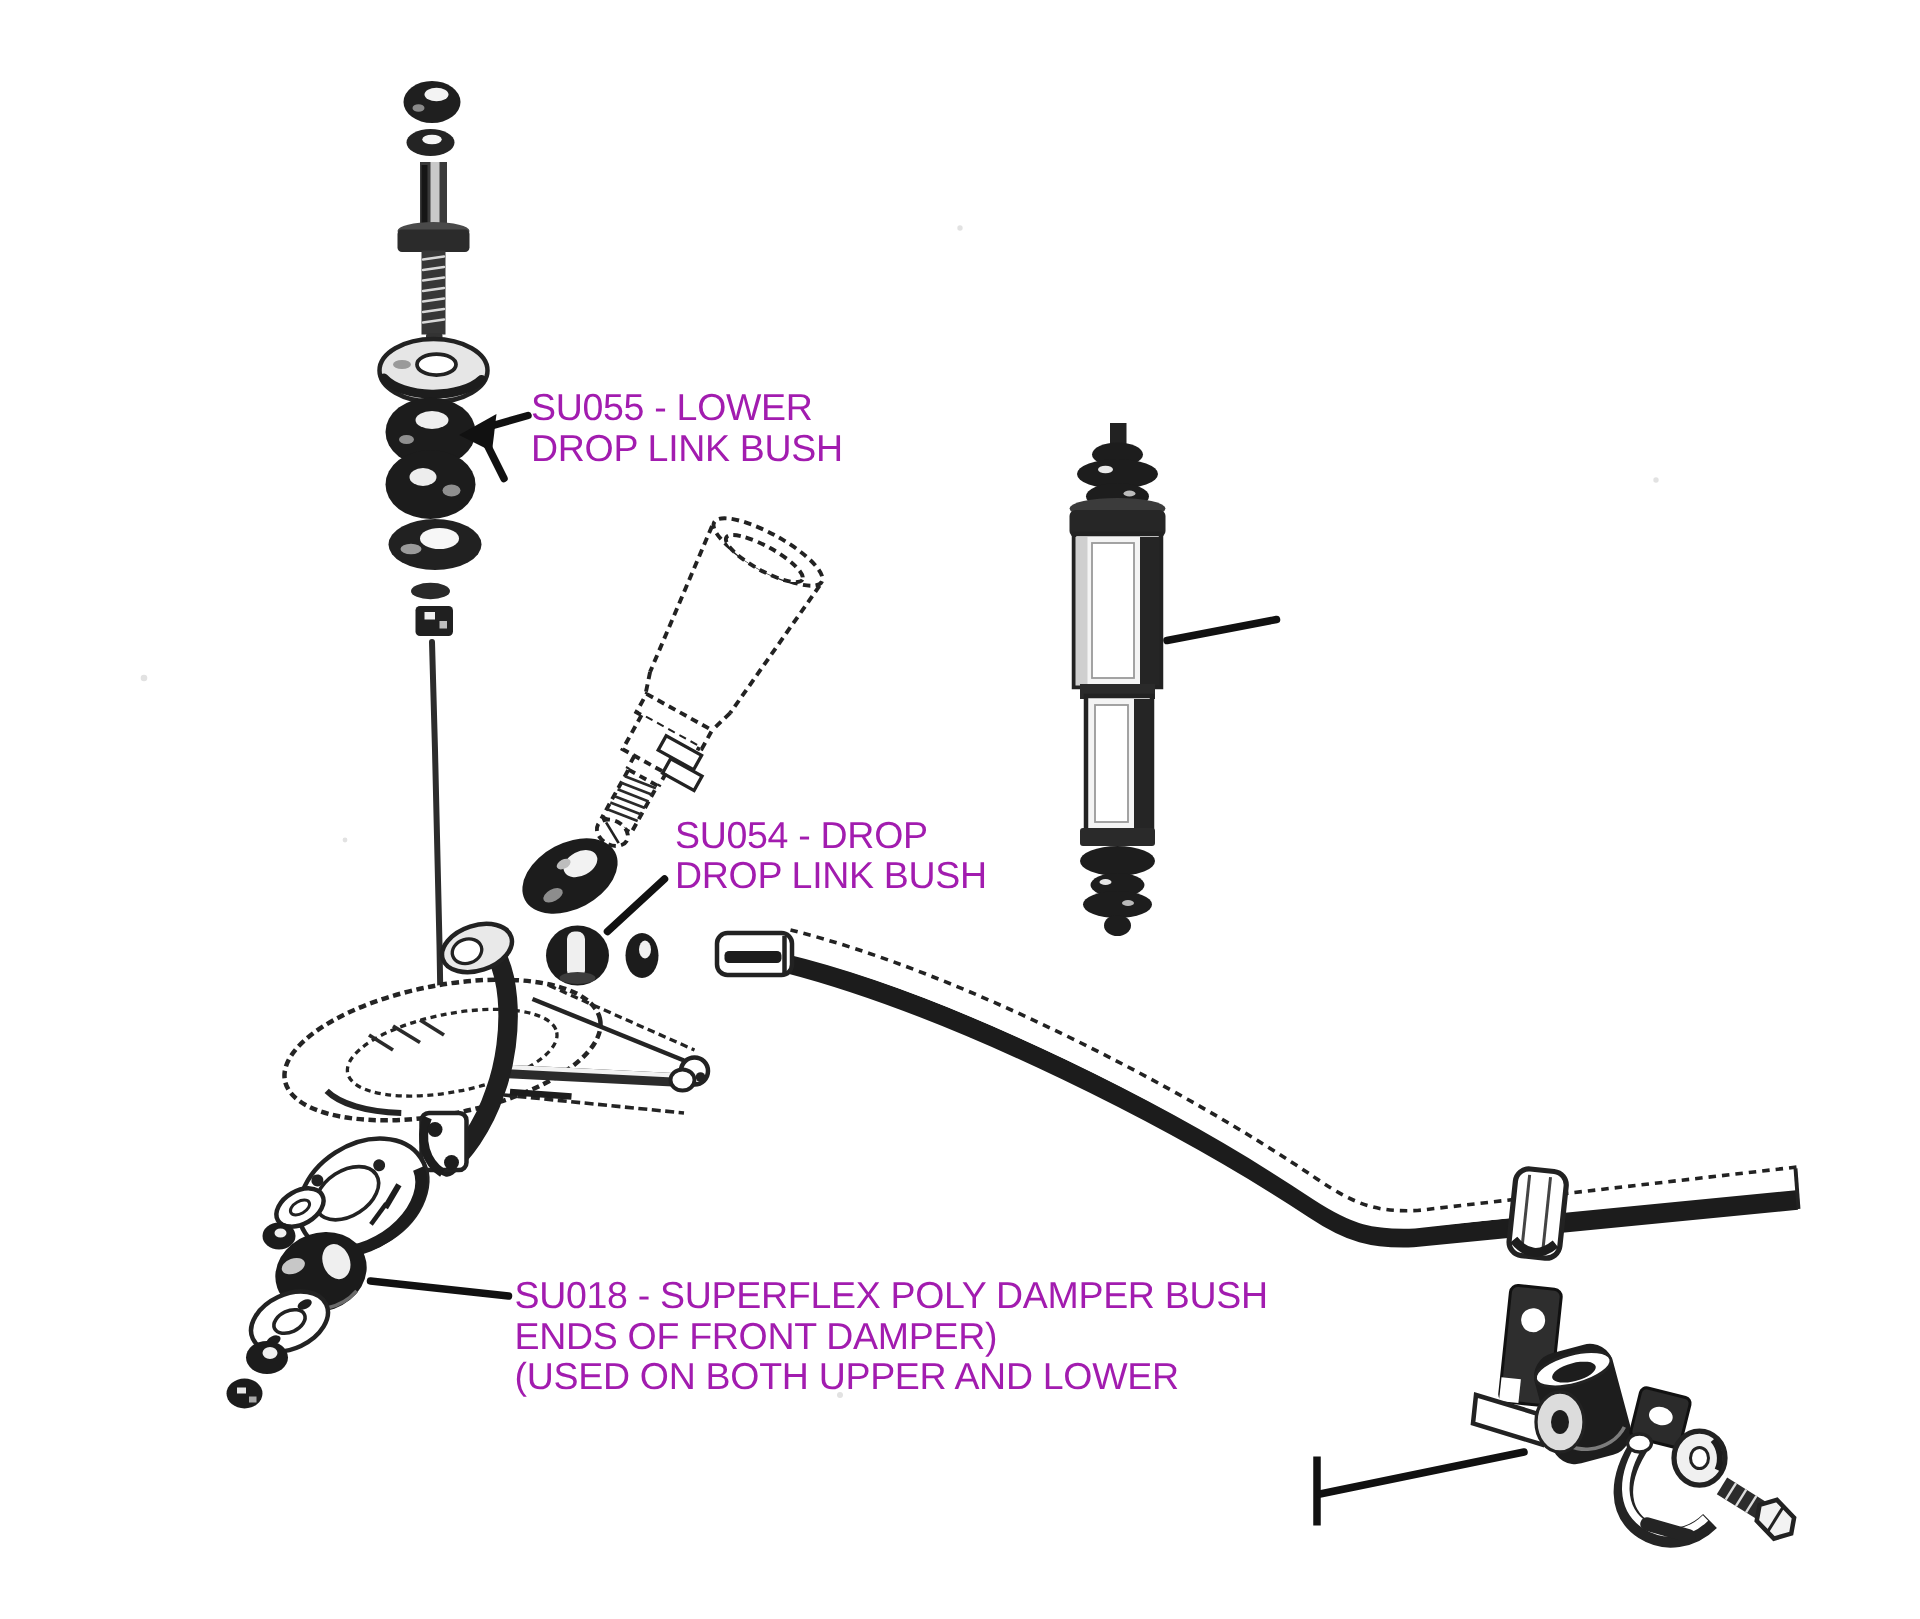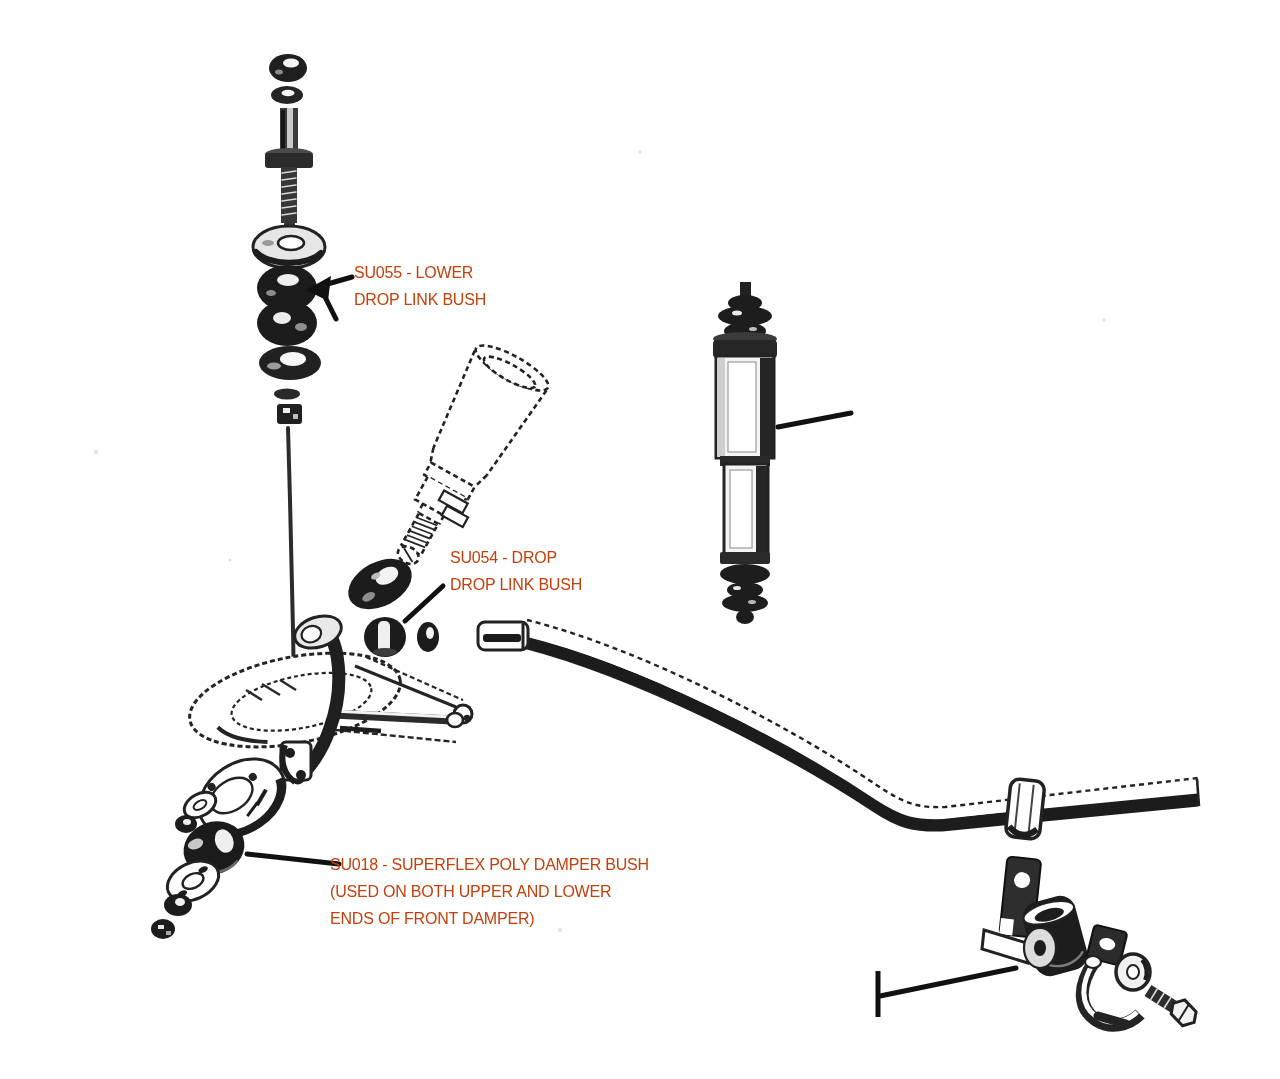--- a/index.html
+++ b/index.html
@@ -2,22 +2,22 @@
 <html><head>
 <meta charset="utf-8">
 <style>
   html,body{margin:0;padding:0;background:#ffffff;}
   #page{
     position:relative;width:1280px;height:1079px;background:#ffffff;
     font-family:"Liberation Sans", sans-serif;color:#161616;overflow:hidden;
   }
   #art{position:absolute;left:0;top:0;width:1280px;height:1079px;}
   .label{
-    position:absolute;font-size:16px;line-height:27px;letter-spacing:-0.2px;
-    color:#c2410c;white-space:nowrap;
+    position:absolute;font-size:25px;line-height:27px;letter-spacing:-0.2px;
+    color:#a21caf;white-space:nowrap;
   }
   .label span{display:block;}
 </style>
 </head>
 <body>
 
 <div id="page">
 
   <svg id="art" viewBox="0 0 1280 1079" xmlns="http://www.w3.org/2000/svg">
 
@@ -317,22 +317,22 @@
   </div>
 
   <div class="label" style="left:854px;top:382px">
   </div>
 
   <div class="label" style="left:450px;top:544px">
     <span>SU054 - DROP</span>
     <span>DROP LINK BUSH</span>
   </div>
 
-  <div class="label" style="left:330px;top:851px">
+  <div class="label" style="left:343px;top:851px">
     <span>SU018 - SUPERFLEX POLY DAMPER BUSH</span>
+    <span>ENDS OF FRONT DAMPER)</span>
     <span>(USED ON BOTH UPPER AND LOWER</span>
-    <span>ENDS OF FRONT DAMPER)</span>
   </div>
 
   <div class="label" style="left:404px;top:964px">
   </div>
 
 </div>
 
 </body></html>

